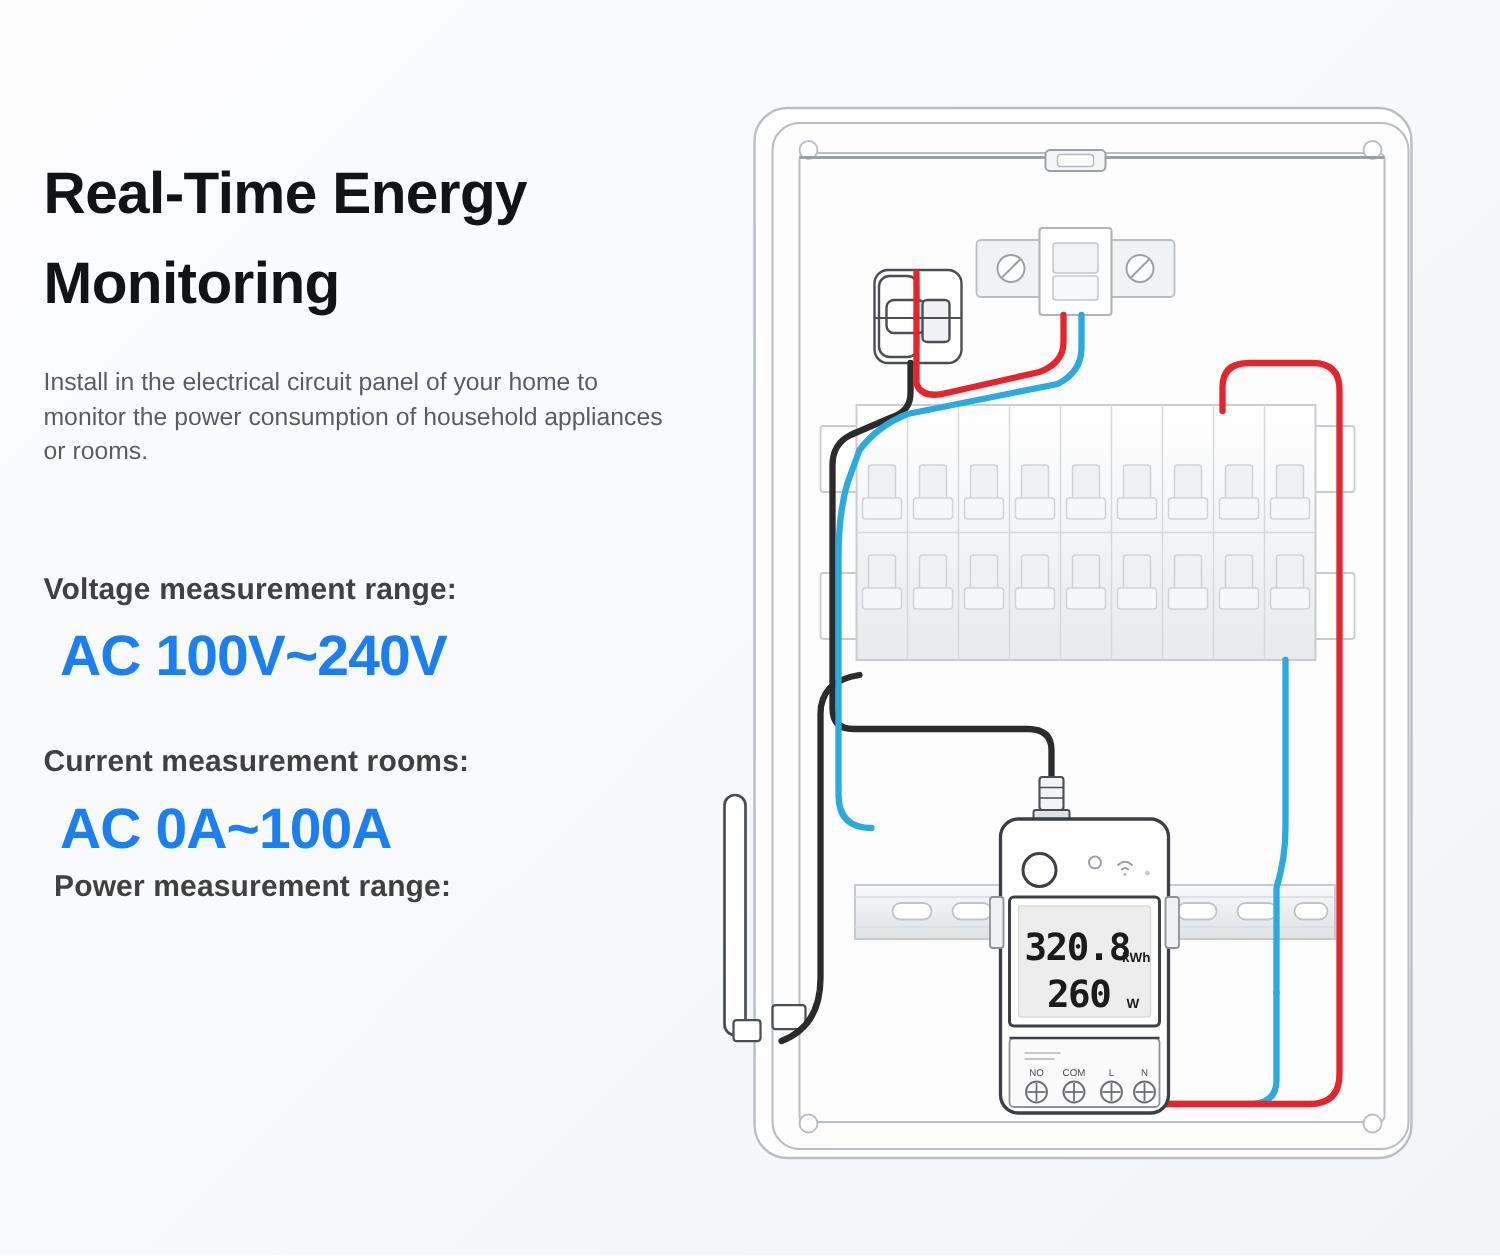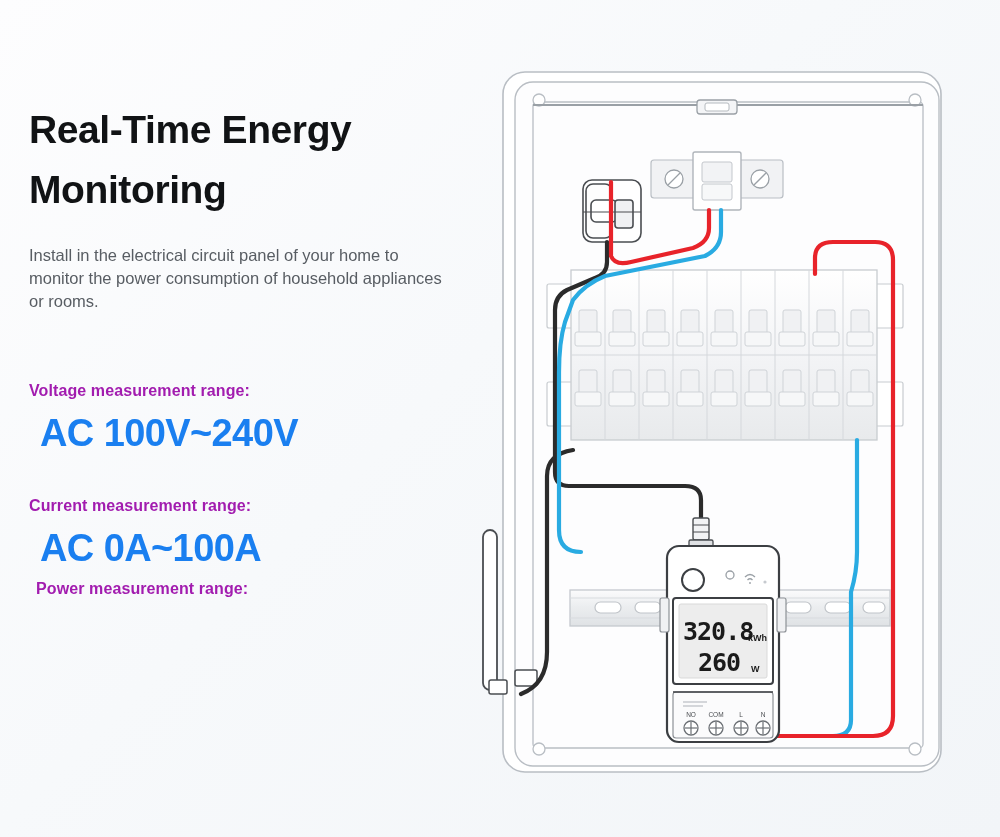--- a/index.html
+++ b/index.html
@@ -17,21 +17,21 @@
     font-size:39px;line-height:60px;font-weight:bold;color:#111315;
     letter-spacing:-0.4px;margin:0;
   }
   .subcopy{
     margin:24px 0 5px 0;font-size:16.5px;line-height:23px;color:#585d63;
     max-width:420px;
   }
 
   .spec{position:absolute;left:0;}
   .spec-label{
-    font-size:16px;font-weight:bold;color:#a21caf;margin:0 0 6px 0;
+    font-size:20px;font-weight:bold;color:#404040;margin:0 0 6px 0;
     letter-spacing:0.1px;
   }
   .spec-value{
     font-size:38px;font-weight:bold;color:#1a7ff0;margin:11px;
     letter-spacing:-0.6px;line-height:44px;
   }
   #spec-voltage{top:382px;left:29px;}
   #spec-current{top:497px;left:29px;}
   #spec-power{top:580px;left:36px;}
   #spec-power .spec-value{margin-left:-8px;}
@@ -49,21 +49,21 @@
     <h1 class="headline">Real-Time Energy Monitoring</h1>
     <p class="subcopy">Install in the electrical circuit panel of your home to monitor the power consumption of household appliances or rooms.</p>
   </div>
 
   <div class="spec" id="spec-voltage">
     <p class="spec-label">Voltage measurement range:</p>
     <p class="spec-value">AC 100V~240V</p>
   </div>
 
   <div class="spec" id="spec-current">
-    <p class="spec-label">Current measurement range:</p>
+    <p class="spec-label">Current measurement rooms:</p>
     <p class="spec-value">AC 0A~100A</p>
   </div>
 
   <div class="spec" id="spec-power">
     <p class="spec-label">Power measurement range:</p>
   </div>
 
   <div class="illus">
     <svg width="520" height="760" viewBox="0 0 520 760" xmlns="http://www.w3.org/2000/svg">
       <defs>

